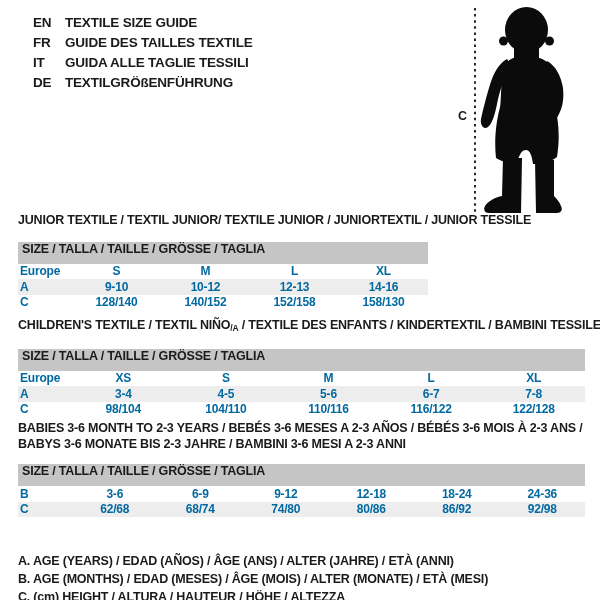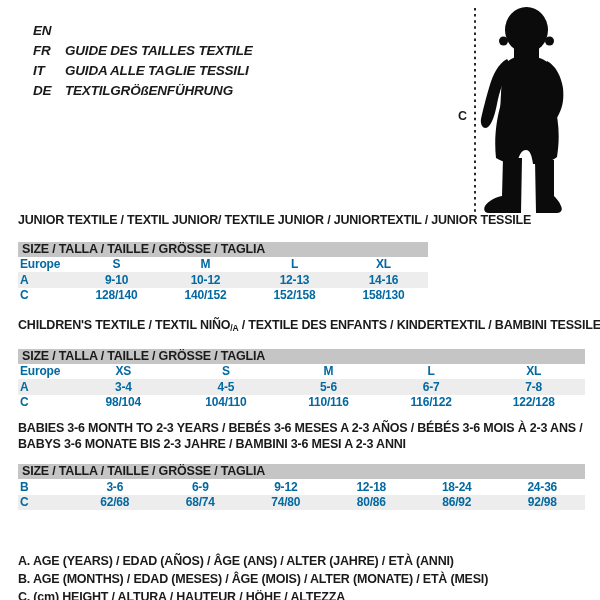--- a/index.html
+++ b/index.html
@@ -3,58 +3,59 @@
 <meta charset="utf-8">
 <style>
   html,body{margin:0;padding:0;}
   body{
     width:600px;height:600px;position:relative;overflow:hidden;
     background:#ffffff;color:#1a1a1a;
     font-family:"Liberation Sans",sans-serif;
     -webkit-font-smoothing:antialiased;
   }
   
-  .lang-list{position:absolute;left:33px;top:21px;font-style:italic;}
+  .lang-list{position:absolute;left:33px;top:13px;}
   .lang-row{display:flex;line-height:20px;font-size:13.5px;font-weight:700;letter-spacing:-0.2px;}
   .lang-code{width:32px;flex:0 0 32px;}
   
   .figure-wrap{position:absolute;left:440px;top:0;width:160px;height:220px;}
   
   .sec{position:absolute;left:18px;}
   .sec-junior{top:213px;width:410px;}
   .sec-children{top:318px;width:567px;}
   .sec-babies{top:421px;width:567px;}
   .tbl-title{
     font-size:12.5px;font-weight:700;letter-spacing:-0.2px;
     line-height:15.5px;margin-bottom:12px;white-space:nowrap;
   }
   .sec-junior .tbl-title{margin-bottom:13px;}
   .sub{font-size:8.5px;vertical-align:-2px;}
   .size-bar{
-    background:#c5c5c5;height:15px;line-height:15px;
+    background:#c5c5c5;height:22px;line-height:15px;
     font-size:12.5px;font-weight:700;letter-spacing:-0.2px;
     padding-left:4px;
   }
   table{width:100%;border-collapse:collapse;table-layout:fixed;}
   td{
     height:15.5px;padding:0;font-size:12px;font-weight:700;
     letter-spacing:-0.2px;text-align:center;vertical-align:middle;color:#0369a1;
   }
   td:first-child{width:52px;text-align:left;padding-left:2px;}
   tr:nth-child(even) td{background:#ededed;}
   
   .legend{position:absolute;left:18px;top:552px;}
   .legend-line{font-size:12.5px;font-weight:700;letter-spacing:-0.2px;line-height:18px;white-space:nowrap;}
 </style>
 </head>
 <body>
 
 <div class="lang-list">
   <div class="lang-row">
     <span class="lang-code">EN</span>
+    <span class="lang-label">TEXTILE SIZE GUIDE</span>
   </div>
   <div class="lang-row">
     <span class="lang-code">FR</span>
     <span class="lang-label">GUIDE DES TAILLES TEXTILE</span>
   </div>
   <div class="lang-row">
     <span class="lang-code">IT</span>
     <span class="lang-label">GUIDA ALLE TAGLIE TESSILI</span>
   </div>
   <div class="lang-row">

